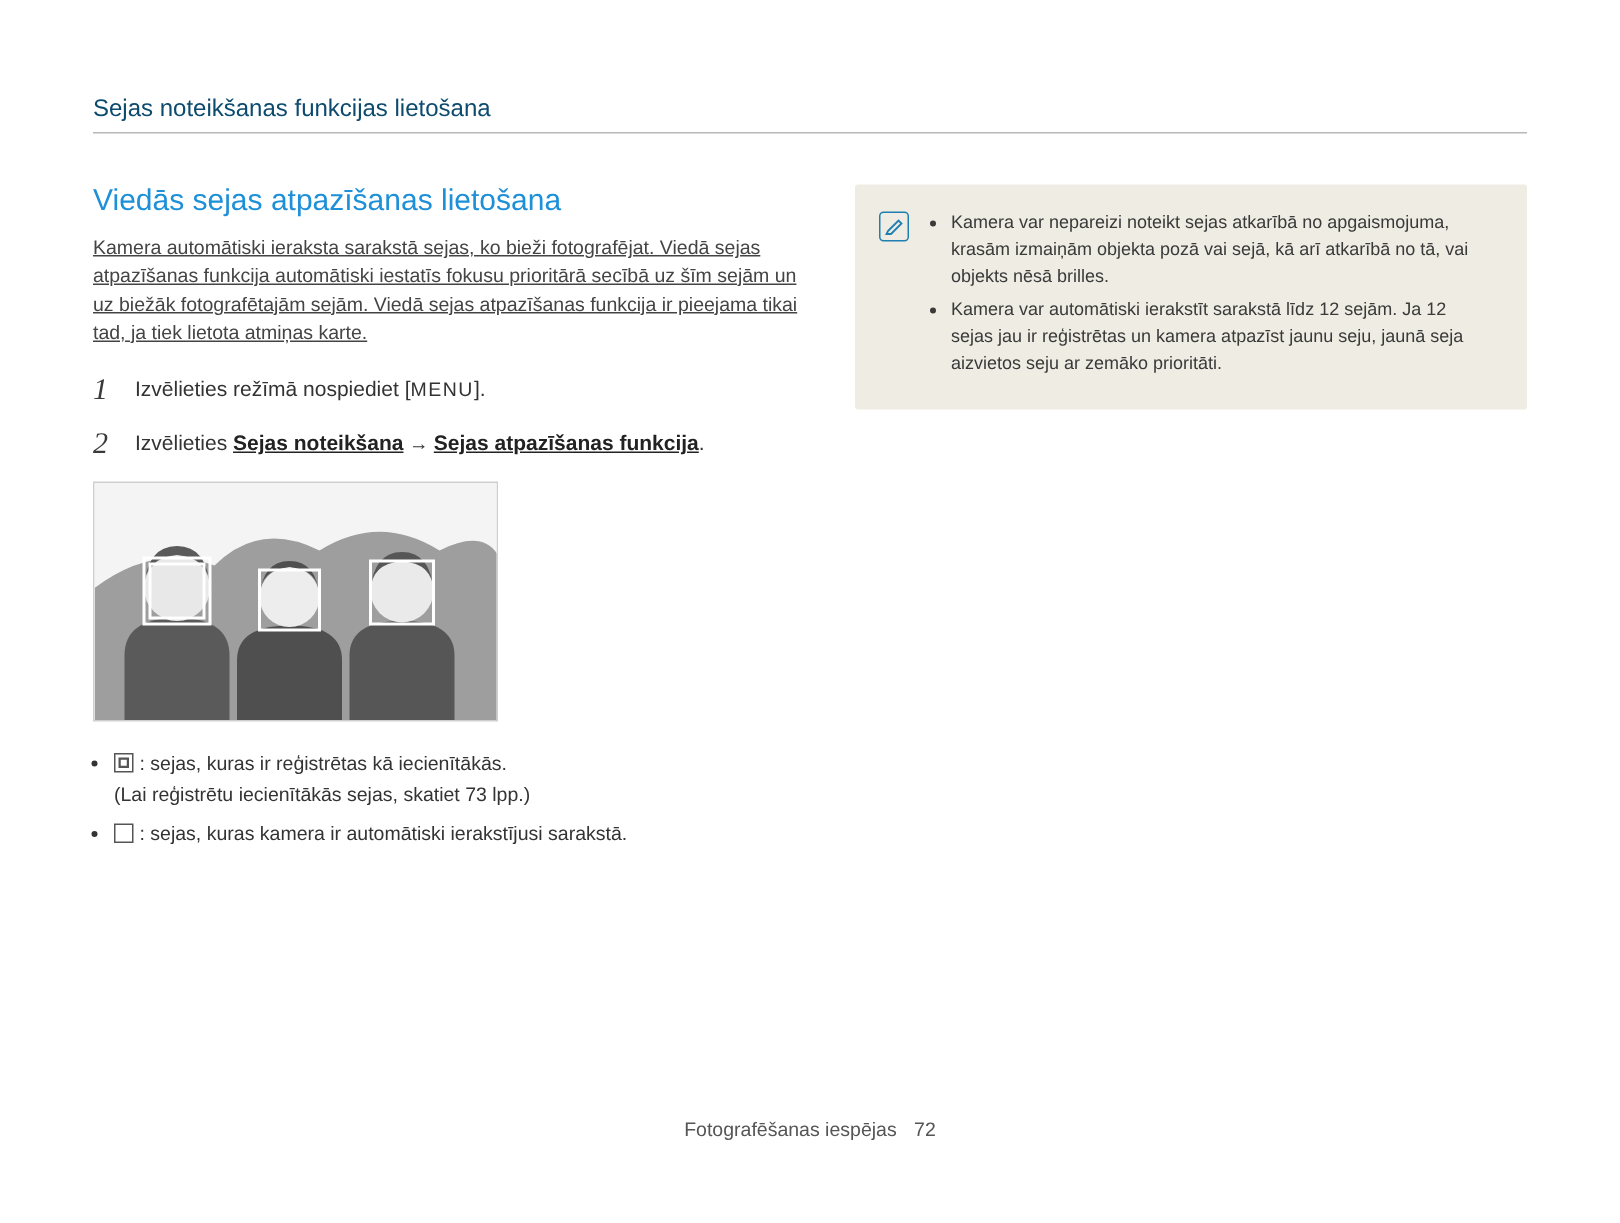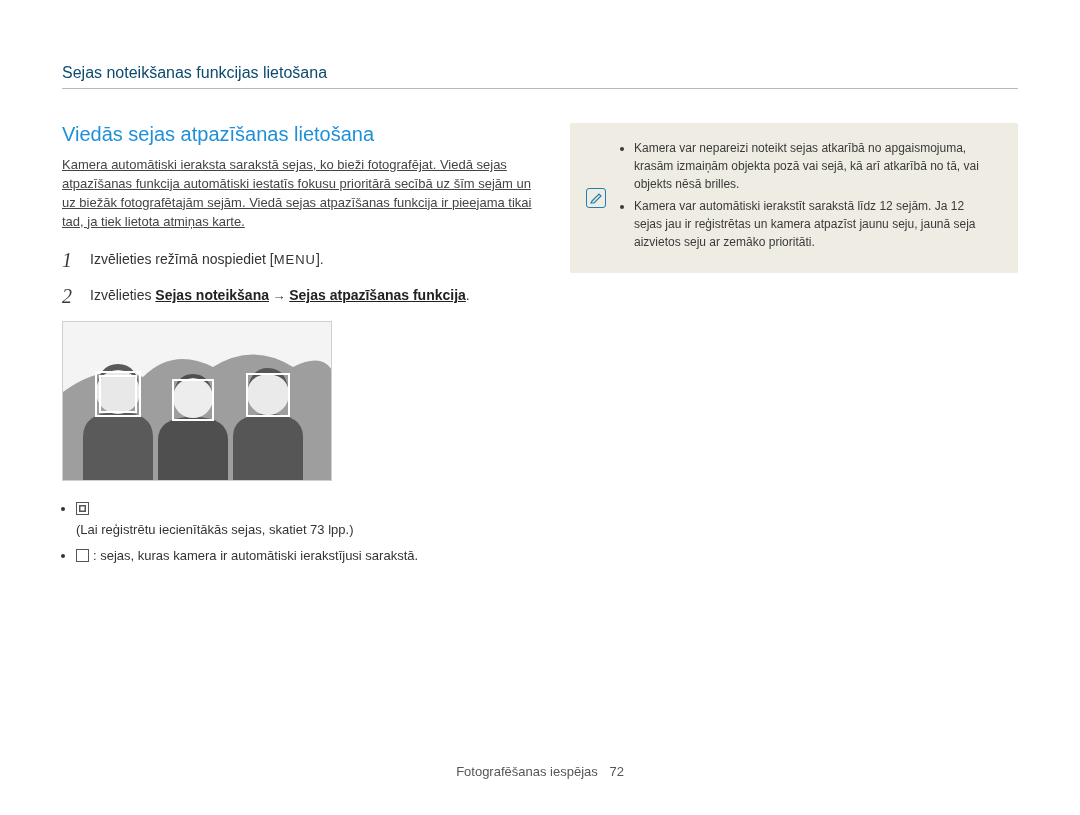--- a/index.html
+++ b/index.html
@@ -114,21 +114,20 @@
     box-shadow: inset 0 0 0 2px #fff, inset 0 0 0 3.5px #555;
   }
 
   
   .note-box {
     background: #eeece3;
     padding: 16px 30px 18px 16px;
     display: flex;
     gap: 14px;
     border-radius: 2px;
-    align-items: center;
   }
   .note-icon {
     width: 20px;
     height: 20px;
     border: 1.5px solid #1e7fb0;
     border-radius: 3px;
     display: flex;
     align-items: center;
     justify-content: center;
     flex-shrink: 0;
@@ -141,21 +140,21 @@
     color: #3a3a3a;
     padding-left: 14px;
   }
   .note-list li {
     list-style: disc;
     margin-bottom: 4px;
   }
 
   .footer {
     position: absolute;
-    bottom: 36px;
+    bottom: 55px;
     width: 100%;
     text-align: center;
     font-size: 13px;
     color: #555;
   }
   .footer-num { margin-left: 8px; }
 </style>
 </head>
 <body>
 
@@ -209,21 +208,21 @@
 
           <rect x="33" y="50" width="44" height="44" fill="none" stroke="#ffffff" stroke-width="2"></rect>
           <rect x="37" y="54" width="36" height="36" fill="none" stroke="#ffffff" stroke-width="2"></rect>
           <rect x="110" y="58" width="40" height="40" fill="none" stroke="#ffffff" stroke-width="2"></rect>
           <rect x="184" y="52" width="42" height="42" fill="none" stroke="#ffffff" stroke-width="2"></rect>
         </svg>
       </div>
 
       <ul class="bullets">
         <li>
-          <span class="frame-icon double"></span>
+          <span class="frame-icon double"></span><span>: sejas, kuras ir reģistrētas kā iecienītākās.</span>
           <span class="sub">(Lai reģistrētu iecienītākās sejas, skatiet 73 lpp.)</span>
         </li>
         <li>
           <span class="frame-icon"></span><span>: sejas, kuras kamera ir automātiski ierakstījusi sarakstā.</span>
         </li>
       </ul>
 
     </div>
 
     <div class="col-right">

